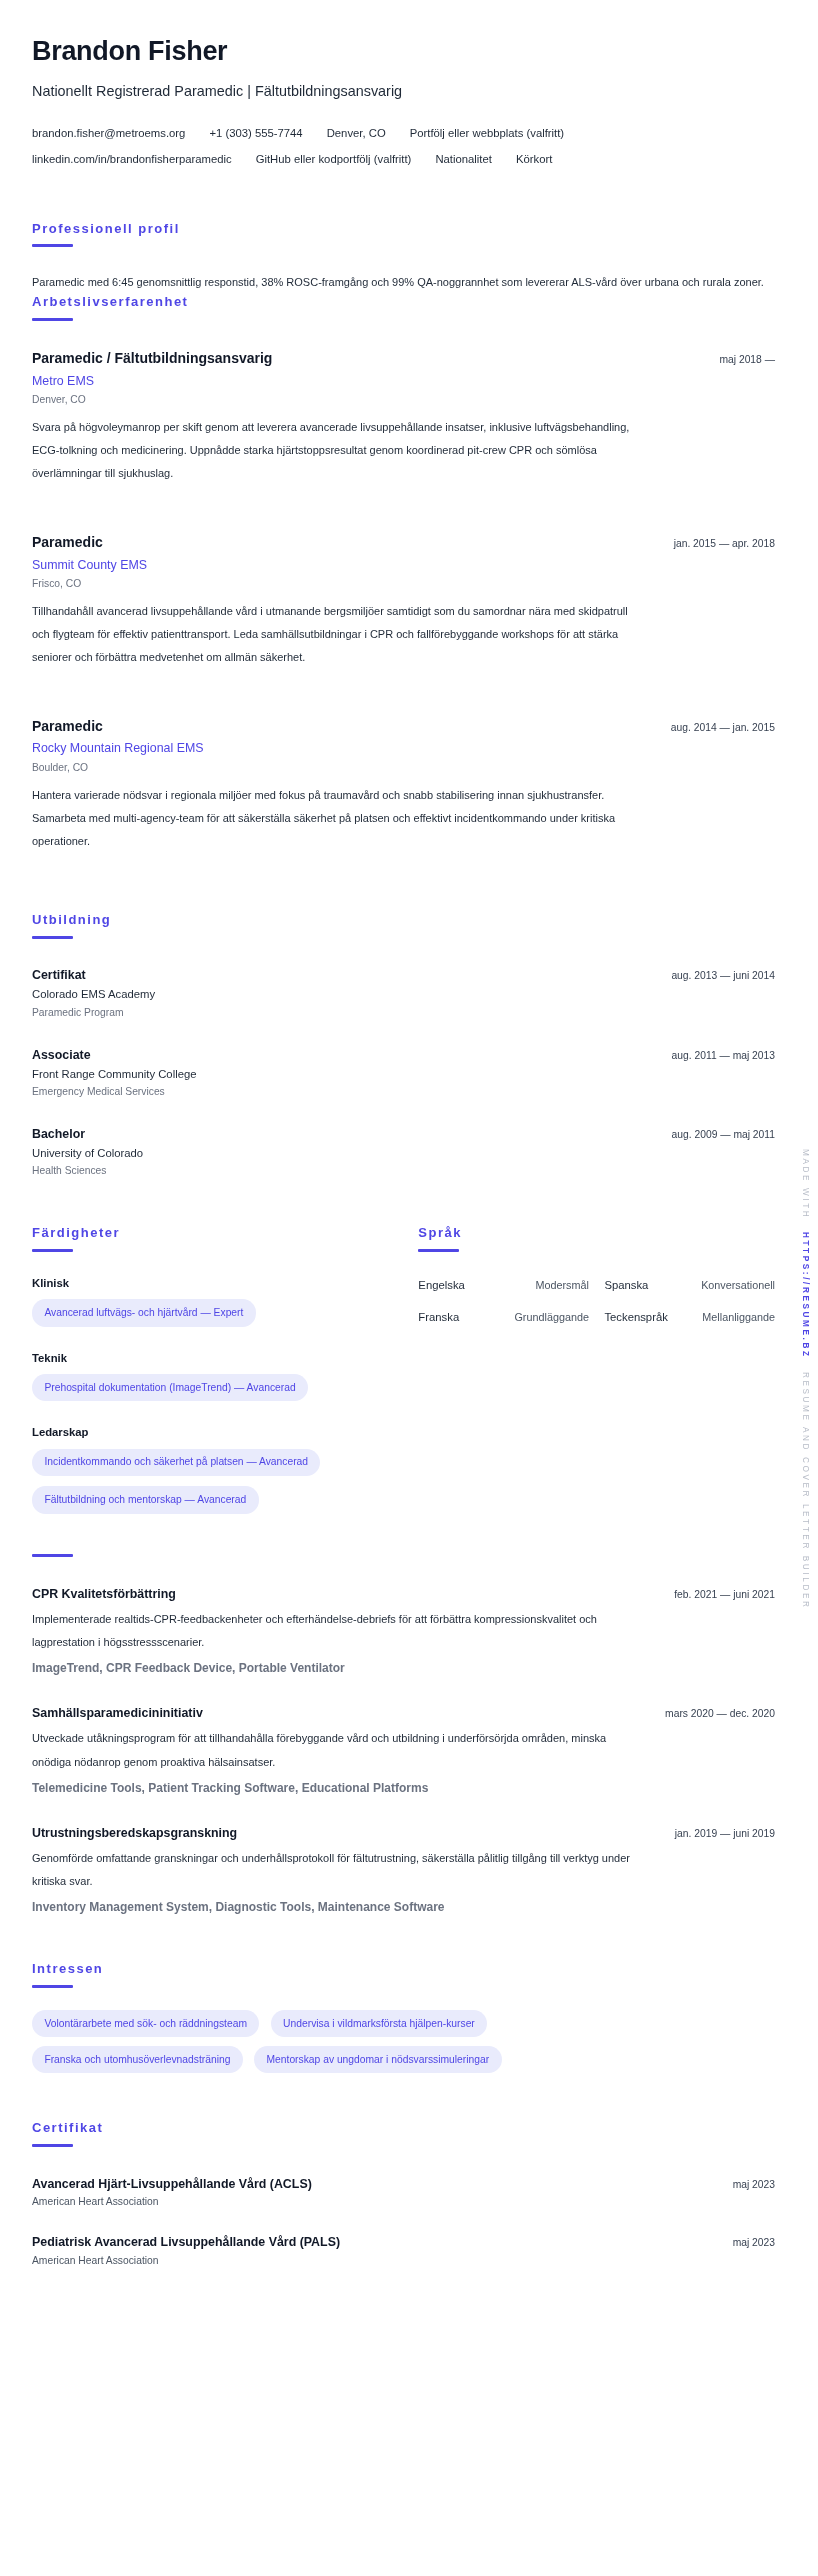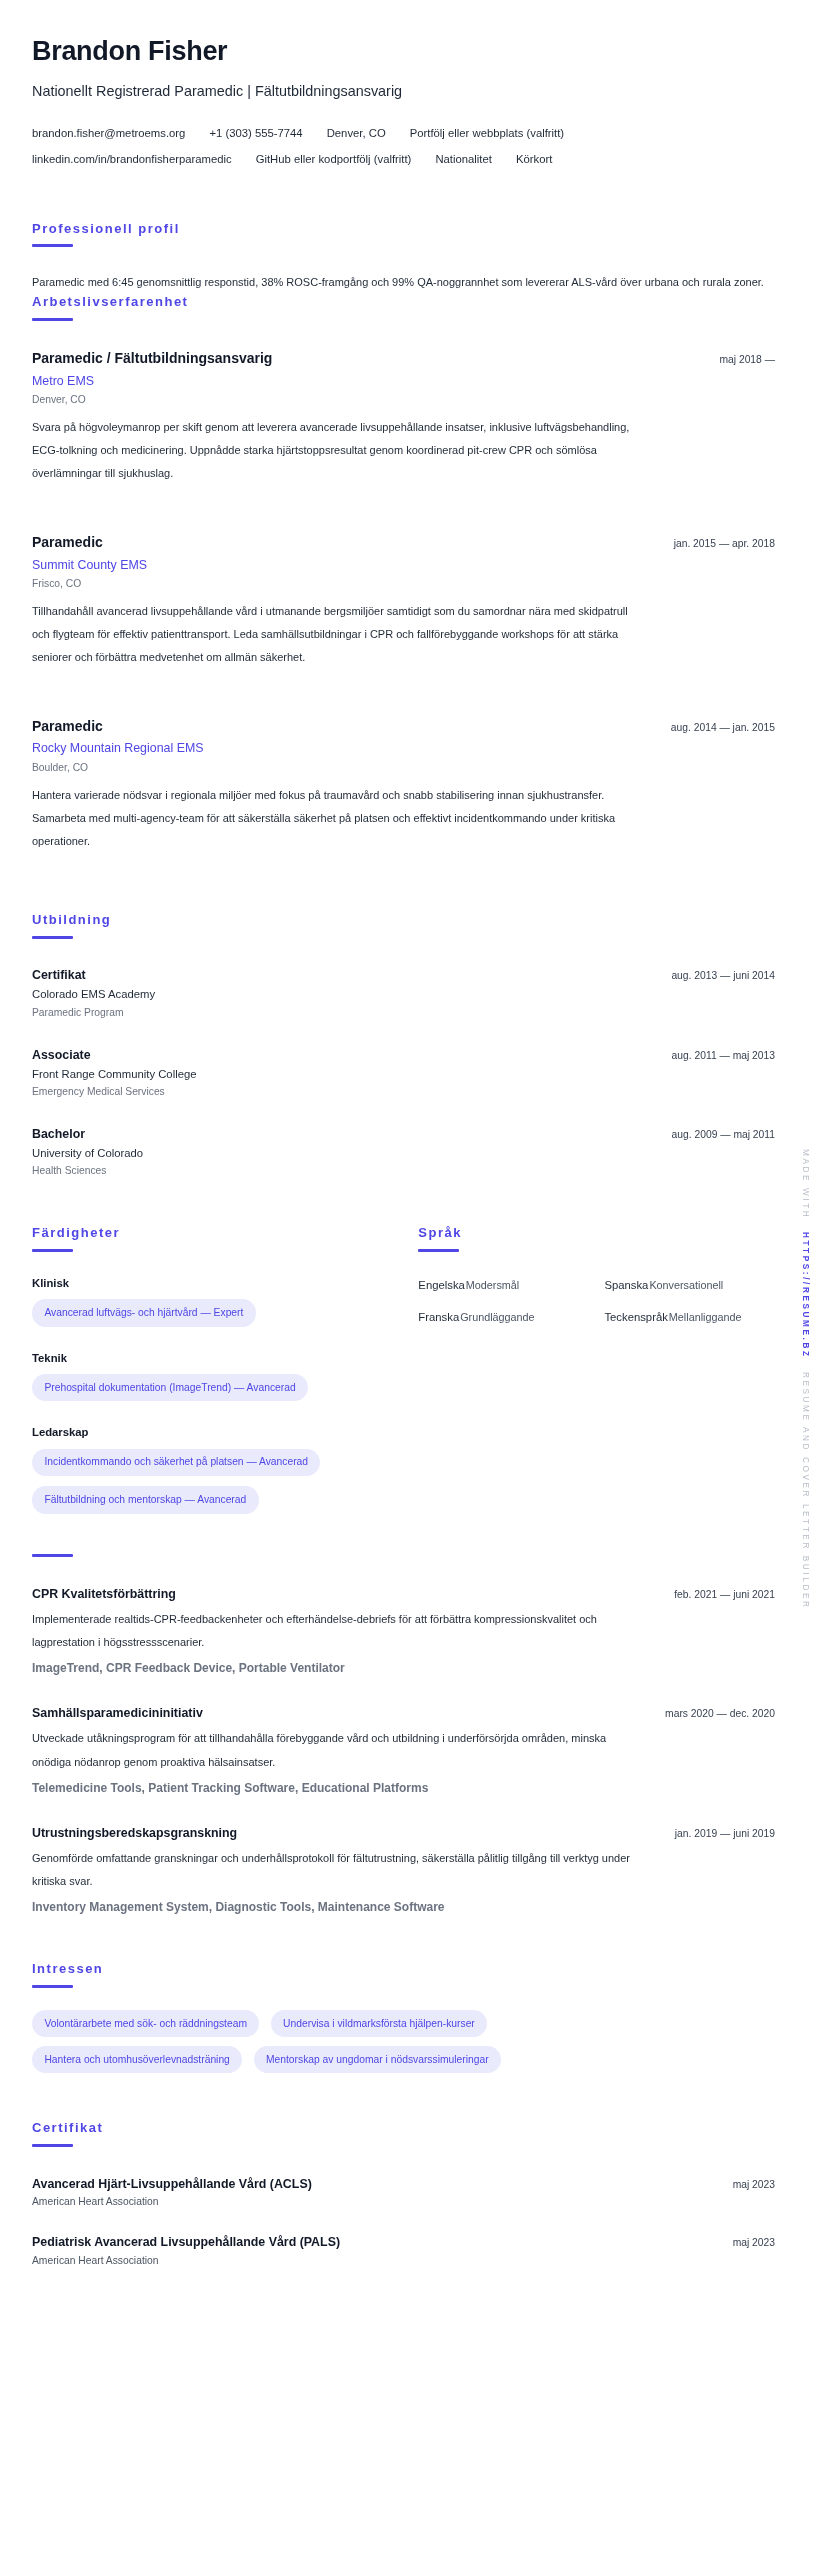--- a/index.html
+++ b/index.html
@@ -46,21 +46,21 @@
   
   .two-col { margin-top: 49px; display: grid; grid-template-columns: 52% 48%; }
   .skill-group { margin-top: 25px; }
   .group-label { font-size: 11.3px; font-weight: 700; color: #111827; }
   .chips { margin-top: 10.3px; display: flex; flex-direction: column; align-items: flex-start; row-gap: 10.3px; }
   .chip {
     background: #e9ebfc; color: #4f46e5; font-size: 10.3px; line-height: 1.55;
     padding: 5.7px 12.4px; border-radius: 13.4px; display: inline-block; max-width: 330px;
   }
   .lang-grid { margin-top: 27px; display: grid; grid-template-columns: 1fr 1fr; column-gap: 15.5px; row-gap: 19.6px; }
-  .lang { display: flex; align-items: baseline; column-gap: 1px; }
+  .lang { display: flex; justify-content: space-between; align-items: baseline; column-gap: 1px; }
   .lang-name { font-size: 11.3px; color: #1f2937; }
   .lang-level { font-size: 10.8px; color: #4b5563; text-align: right; }
 
   .sec-projects { margin-top: 40px; }
   .project { margin-top: 30px; }
   .project + .project { margin-top: 31px; }
   .project-title { font-size: 12.4px; font-weight: 700; color: #111827; }
   .project .body-text { margin-top: 7.2px; max-width: 608px; }
   .tools { font-size: 12px; color: #6b7280; margin-top: 7.2px; font-weight: bold; }
 
@@ -261,21 +261,21 @@
       <div class="tools">Inventory Management System, Diagnostic Tools, Maintenance Software</div>
     </article>
   </section>
 
   <section class="sec-interests">
     <h2 class="sec">Intressen</h2>
     <div class="rule"></div>
     <div class="interest-chips">
       <span class="chip">Volontärarbete med sök- och räddningsteam</span>
       <span class="chip">Undervisa i vildmarksförsta hjälpen-kurser</span>
-      <span class="chip">Hantera och utomhusöverlevnadsträning</span>
+      <span class="chip">Franska och utomhusöverlevnadsträning</span>
       <span class="chip">Mentorskap av ungdomar i nödsvarssimuleringar</span>
     </div>
   </section>
 
   <section class="sec-certificates">
     <h2 class="sec">Certifikat</h2>
     <div class="rule"></div>
 
 
     <article class="cert">

